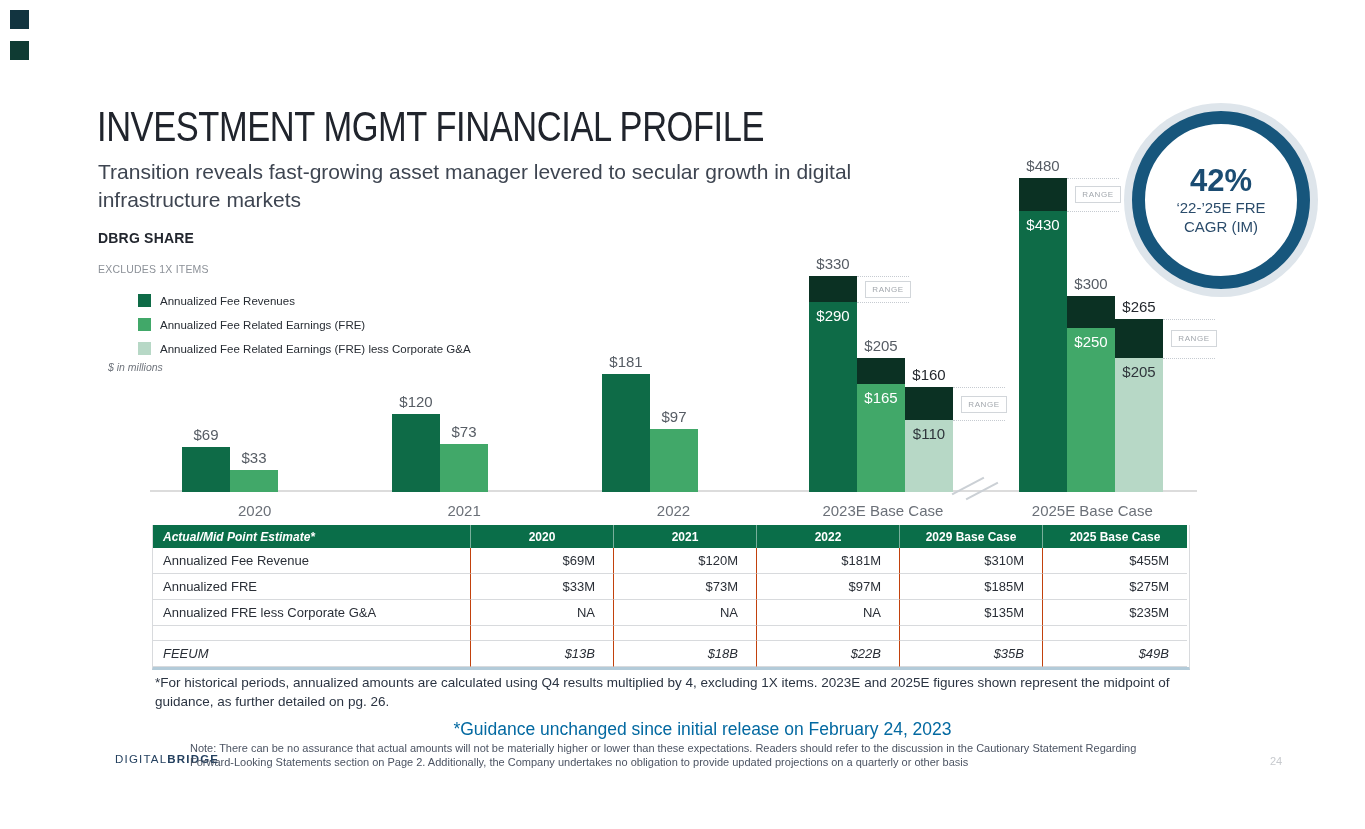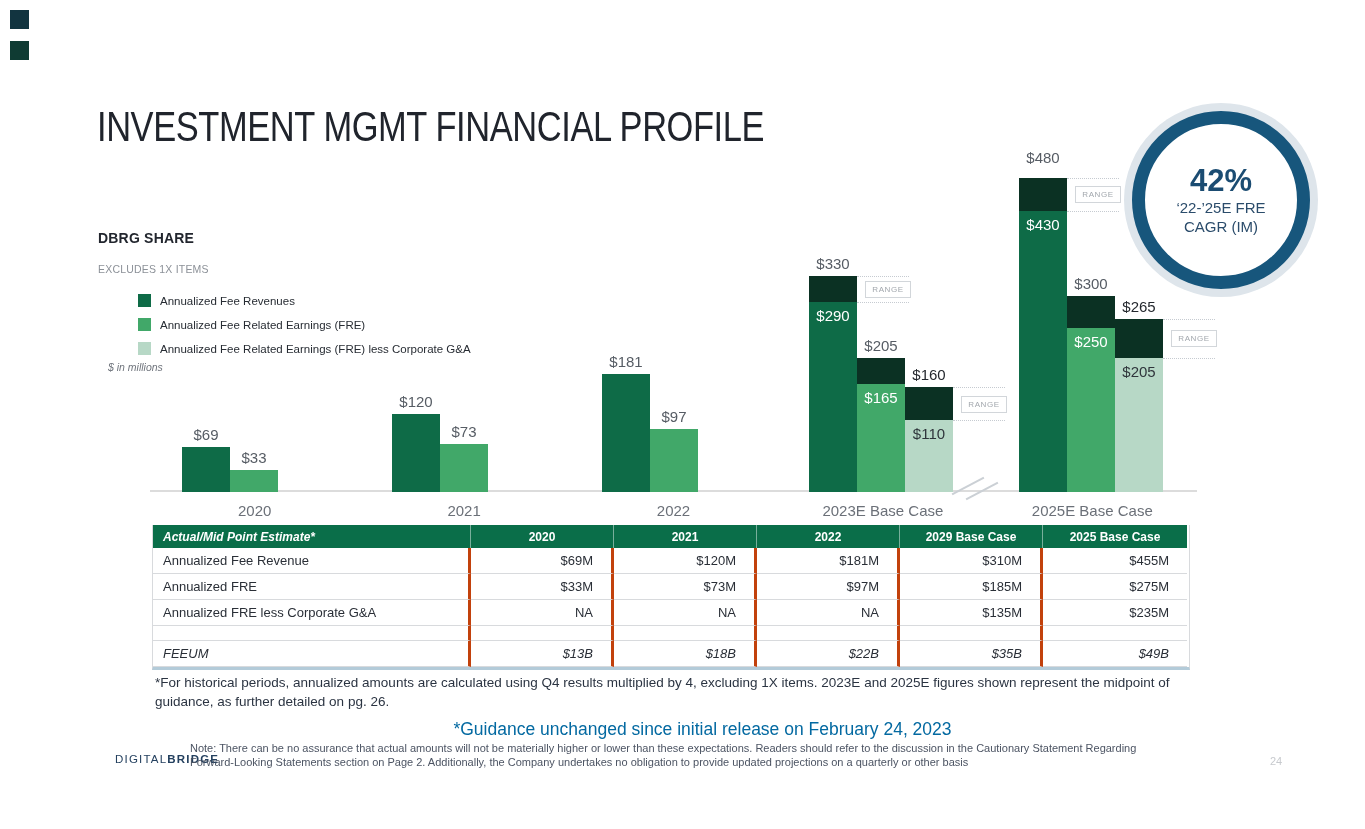--- a/index.html
+++ b/index.html
@@ -47,21 +47,21 @@
   .fin-table{left:152px;top:525px;width:1036px;border-left:1px solid #D8DADD;border-right:1px solid #D8DADD;border-bottom:3px solid #B3CBD9;}
   .t-row{display:flex;}
   .t-hcell{
     background:#0A6E49;color:#fff;font-size:12px;font-weight:600;height:23px;
     display:flex;align-items:center;justify-content:center;border-right:1px solid rgba(255,255,255,.45);box-sizing:border-box;
   }
   .t-hcell.first{justify-content:flex-start;padding-left:10px;font-style:italic;}
   .t-hcell.last{border-right:none;}
   .t-cell{
     font-size:13px;color:#2A2F37;display:flex;align-items:center;justify-content:flex-end;
-    padding-right:18px;border-right:3px solid #c2410c;border-bottom:1px solid #D8DADD;box-sizing:border-box;
+    padding-right:18px;border-right:1px solid #c2410c;border-bottom:1px solid #D8DADD;box-sizing:border-box;
   }
   .t-cell.first{justify-content:flex-start;padding-left:10px;padding-right:4px;}
   .t-cell.last{border-right:none;}
   .t-row.italic .t-cell{font-style:italic;}
   .footnote{left:155px;top:673px;width:1020px;font-size:13.5px;line-height:19px;color:#2B3442;}
   .guidance{left:40px;top:719px;width:1325px;text-align:center;font-size:17.5px;color:#0369a1;}
   .logo{left:75px;top:753px;font-size:11.5px;letter-spacing:1.2px;color:#24405F;white-space:nowrap;}
   .logo .b1{font-weight:400;padding-left:40px;}
   .logo .b2{font-weight:700;}
   .disclaimer{left:190px;top:741px;width:952px;font-size:11px;line-height:14px;color:#4C5463;}
@@ -69,20 +69,21 @@
 </style>
 </head>
 <body>
 
 <div class="slide">
 
   <div class="corner-sq" style="top: 10px; background: rgb(18, 52, 64);"></div>
   <div class="corner-sq" style="top: 41px; background: rgb(15, 59, 51);"></div>
 
   <div class="abs title">INVESTMENT MGMT FINANCIAL PROFILE</div>
+  <div class="abs subtitle">Transition reveals fast-growing asset manager levered to secular growth in digital infrastructure markets</div>
 
   <div class="abs sec-head">DBRG SHARE</div>
   <div class="abs sec-note" style="top:263px">EXCLUDES 1X ITEMS</div>
 
   <div class="abs legend" id="legend">
       <div class="legend-item">
         <div class="legend-swatch" style="background: rgb(14, 107, 71);"></div>
         <div class="legend-label">Annualized Fee Revenues</div>
       </div>
       <div class="legend-item">
@@ -129,21 +130,21 @@
       <div class="bar-seg" style="left: 905px; top: 387.333px; width: 48px; height: 32.7083px; background: rgb(11, 49, 35);"></div>
       <div class="bar-seg" style="left: 905px; top: 420.042px; width: 48px; height: 71.9583px; background: rgb(183, 216, 198);"></div>
       <div class="top-label dark" style="left: 885px; top: 366.333px; width: 88px;">$160</div>
       <div class="inner-label dark" style="left: 905px; top: 420.042px; width: 48px;">$110</div>
       <div class="range-line" style="left: 953px; top: 387.333px; width: 52px;"></div>
       <div class="range-line" style="left: 953px; top: 420.042px; width: 52px;"></div>
       <div class="range-box" style="left: 961px; top: 395.688px;">RANGE</div>
       <div class="x-label" style="left: 778.2px; width: 209.4px;">2023E Base Case</div>
       <div class="bar-seg" style="left: 1019px; top: 178px; width: 48px; height: 32.7083px; background: rgb(11, 49, 35);"></div>
       <div class="bar-seg" style="left: 1019px; top: 210.708px; width: 48px; height: 281.292px; background: rgb(14, 107, 71);"></div>
-      <div class="top-label" style="left: 999px; top: 149px; width: 88px;">$480</div>
+      <div class="top-label" style="left: 999px; top: 157px; width: 88px;">$480</div>
       <div class="inner-label" style="left: 1019px; top: 210.708px; width: 48px;">$430</div>
       <div class="range-line" style="left: 1067px; top: 178px; width: 52px;"></div>
       <div class="range-line" style="left: 1067px; top: 210.708px; width: 52px;"></div>
       <div class="range-box" style="left: 1075px; top: 186.354px;">RANGE</div>
       <div class="bar-seg" style="left: 1067px; top: 295.75px; width: 48px; height: 32.7083px; background: rgb(11, 49, 35);"></div>
       <div class="bar-seg" style="left: 1067px; top: 328.458px; width: 48px; height: 163.542px; background: rgb(65, 168, 105);"></div>
       <div class="top-label" style="left: 1047px; top: 274.75px; width: 88px;">$300</div>
       <div class="inner-label" style="left: 1067px; top: 328.458px; width: 48px;">$250</div>
       <div class="bar-seg" style="left: 1115px; top: 318.646px; width: 48px; height: 39.25px; background: rgb(11, 49, 35);"></div>
       <div class="bar-seg" style="left: 1115px; top: 357.896px; width: 48px; height: 134.104px; background: rgb(183, 216, 198);"></div>

